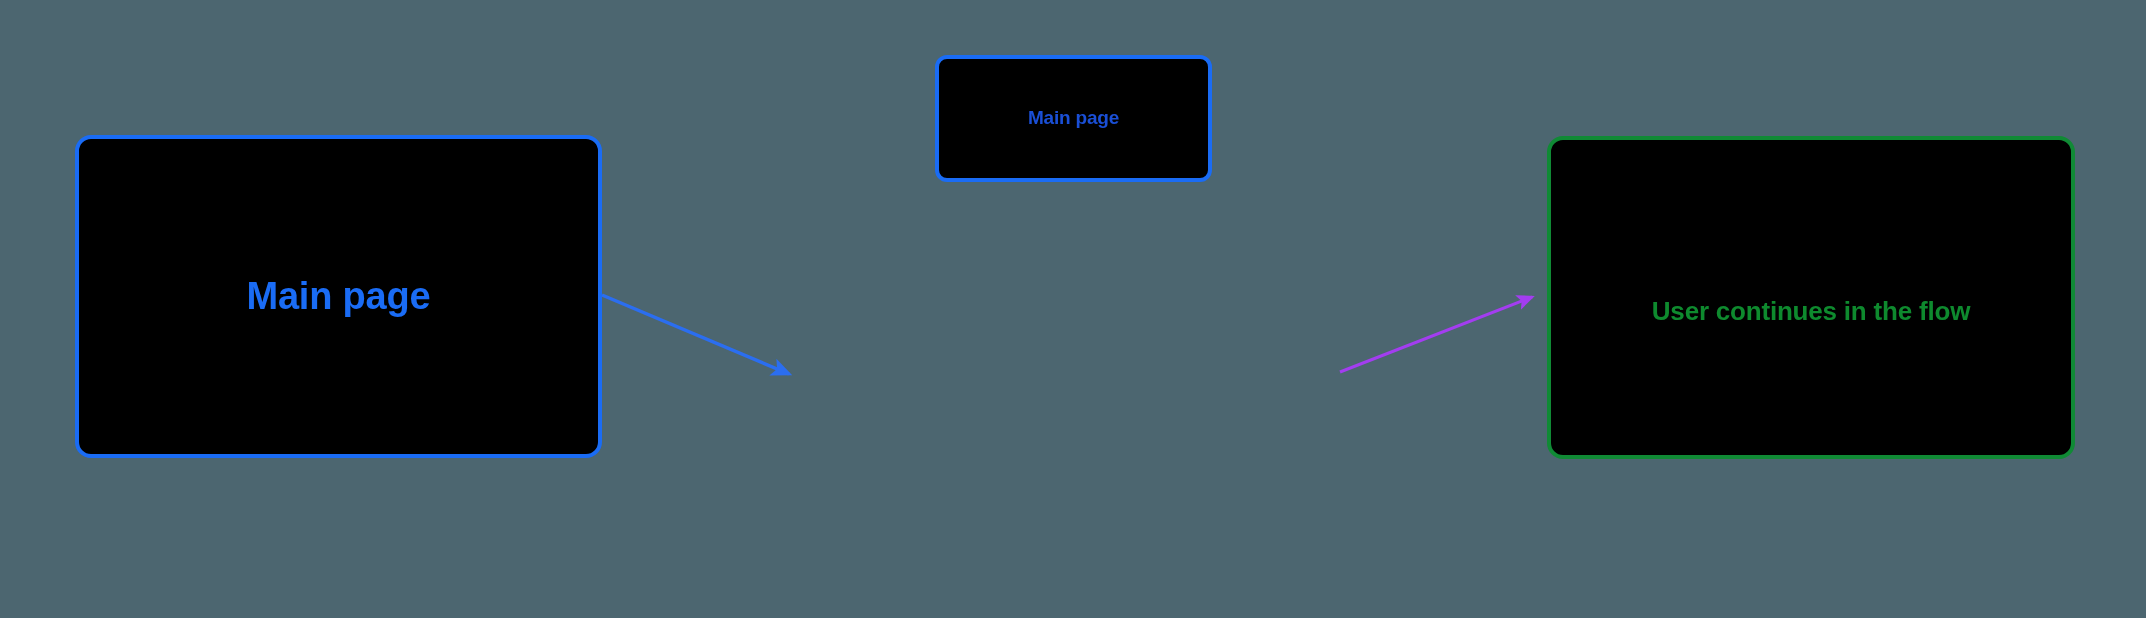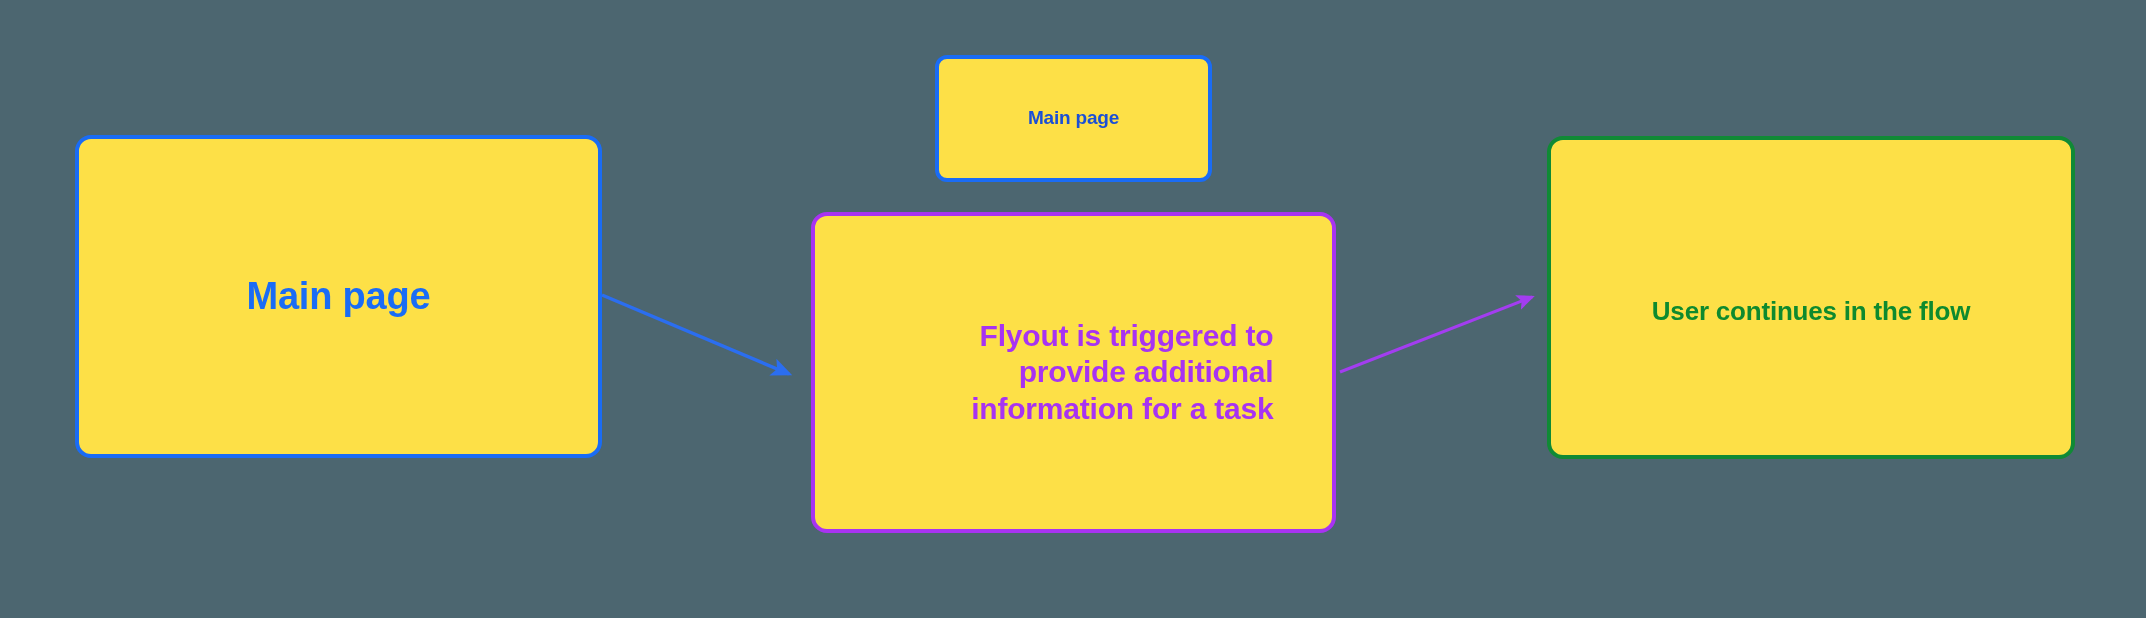--- a/index.html
+++ b/index.html
@@ -14,29 +14,29 @@
     background: #4c6670;
   }
   #canvas {
     position: relative;
     width: 2146px;
     height: 618px;
     background: #4c6670;
   }
   .node {
     position: absolute;
-    background: #fde047;
+    background: #000000;
     border-style: solid;
     border-width: 4px;
     border-radius: 14px;
     box-sizing: border-box;
     display: flex;
     align-items: center;
     justify-content: center;
-    text-align: right;
+    text-align: left;
   }
   .node-label {
     font-weight: bold;
     line-height: 1.28;
     letter-spacing: -0.2px;
     white-space: pre-line;
   }
 
   
   #node-main-page-left {
@@ -128,21 +128,18 @@
   </svg>
 
   <div class="node" id="node-main-page-left">
     <div class="node-label">Main page</div>
   </div>
 
   <div class="node" id="node-main-page-top">
     <div class="node-label">Main page</div>
   </div>
 
-  <div class="node" id="node-flyout">
-    <div class="node-label">Flyout is triggered to provide additional information for a task</div>
-  </div>
 
   <div class="node" id="node-user-continues">
     <div class="node-label">User continues in the flow</div>
   </div>
 
 </div>
 
 </body></html>

